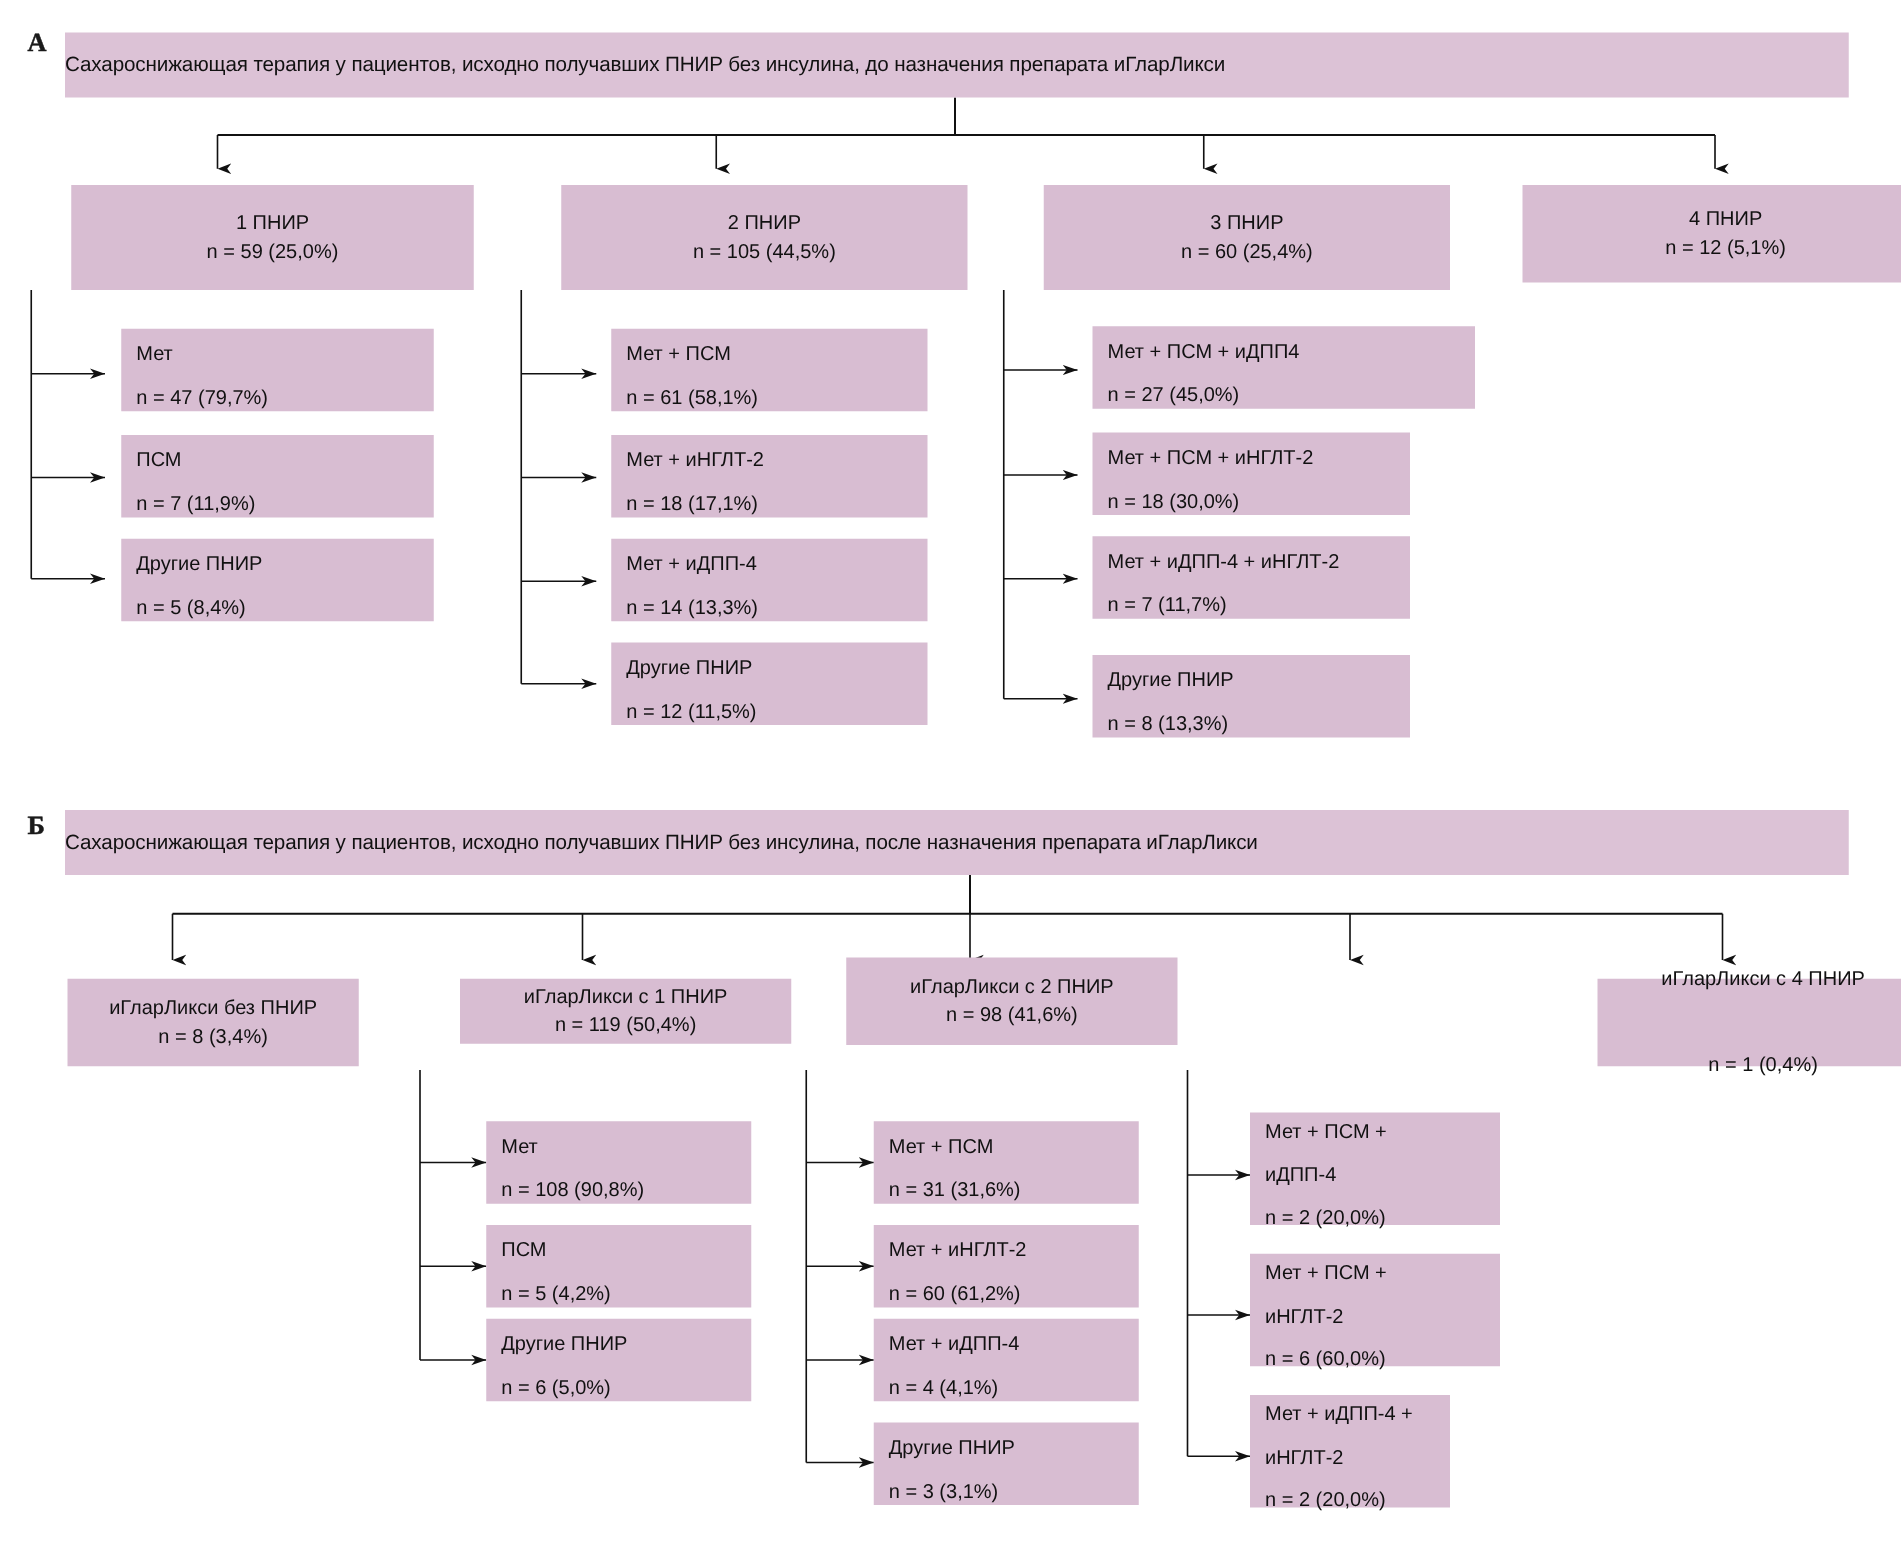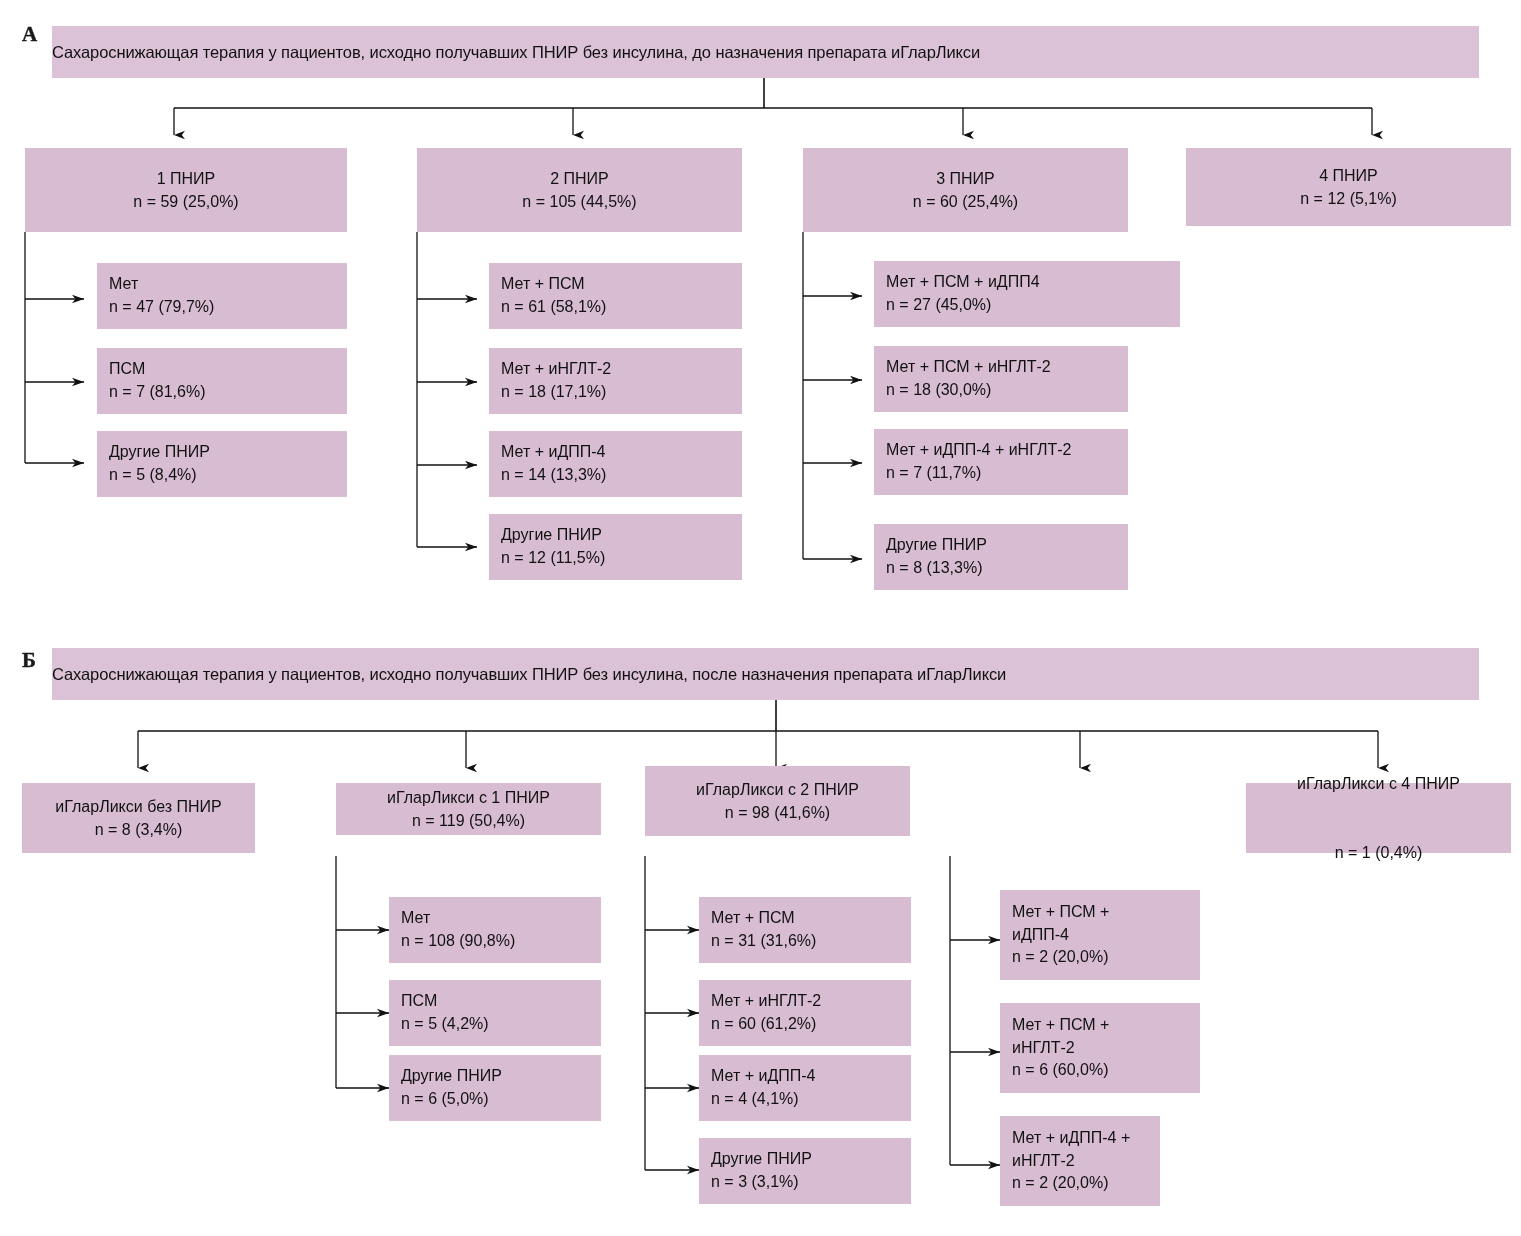--- a/index.html
+++ b/index.html
@@ -52,33 +52,35 @@
   }
   .box.header .line {
     font-size: 16.5px;
     font-family: "Liberation Sans", sans-serif;
     white-space: nowrap;
     letter-spacing: -0.1px;
   }
   .box.center {
     align-items: center;
     text-align: center;
+    margin-left: 32px;
   }
   .box.center .line {
     font-size: 16px;
     line-height: 1.45;
   }
   .box.left {
     align-items: flex-start;
     padding-left: 12px;
     text-align: left;
   }
   .box.left .line {
     font-size: 16px;
     line-height: 1.42;
+    margin-top: 12px;
   }
   .line {
     display: block;
     white-space: nowrap;
   }
 </style>
 </head>
 <body>
 
 <div class="canvas">
@@ -166,21 +168,21 @@
     <span class="line">4 ПНИР</span>
     <span class="line">n = 12 (5,1%)</span>
   </div>
 
   <div class="box left" style="left:97px; top:263px; width:250px; height:66px;">
     <span class="line">Мет</span>
     <span class="line">n = 47 (79,7%)</span>
   </div>
   <div class="box left" style="left:97px; top:348px; width:250px; height:66px;">
     <span class="line">ПСМ</span>
-    <span class="line">n = 7 (81,6%)</span>
+    <span class="line">n = 7 (11,9%)</span>
   </div>
   <div class="box left" style="left:97px; top:431px; width:250px; height:66px;">
     <span class="line">Другие ПНИР</span>
     <span class="line">n = 5 (8,4%)</span>
   </div>
 
   <div class="box left" style="left:489px; top:263px; width:253px; height:66px;">
     <span class="line">Мет + ПСМ</span>
     <span class="line">n = 61 (58,1%)</span>
   </div>

